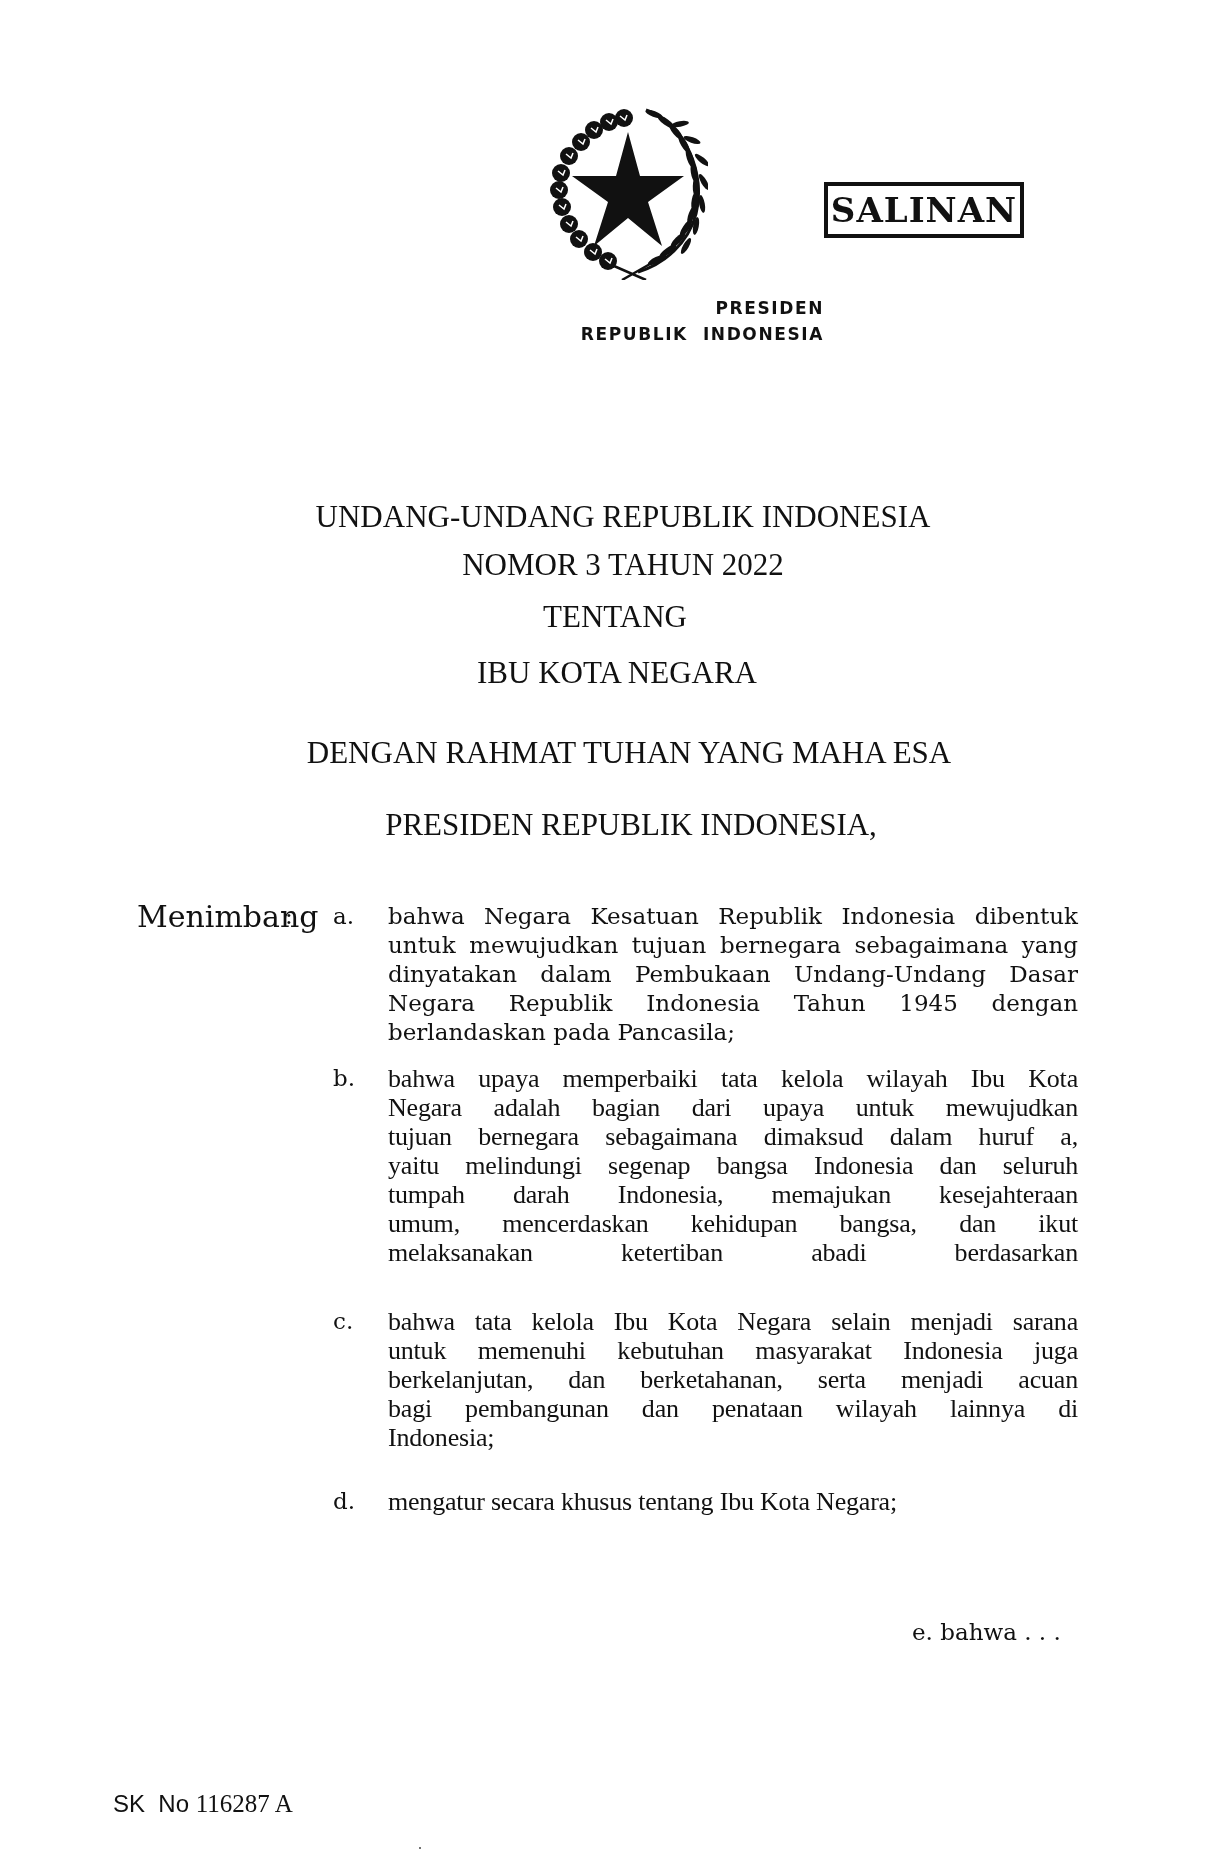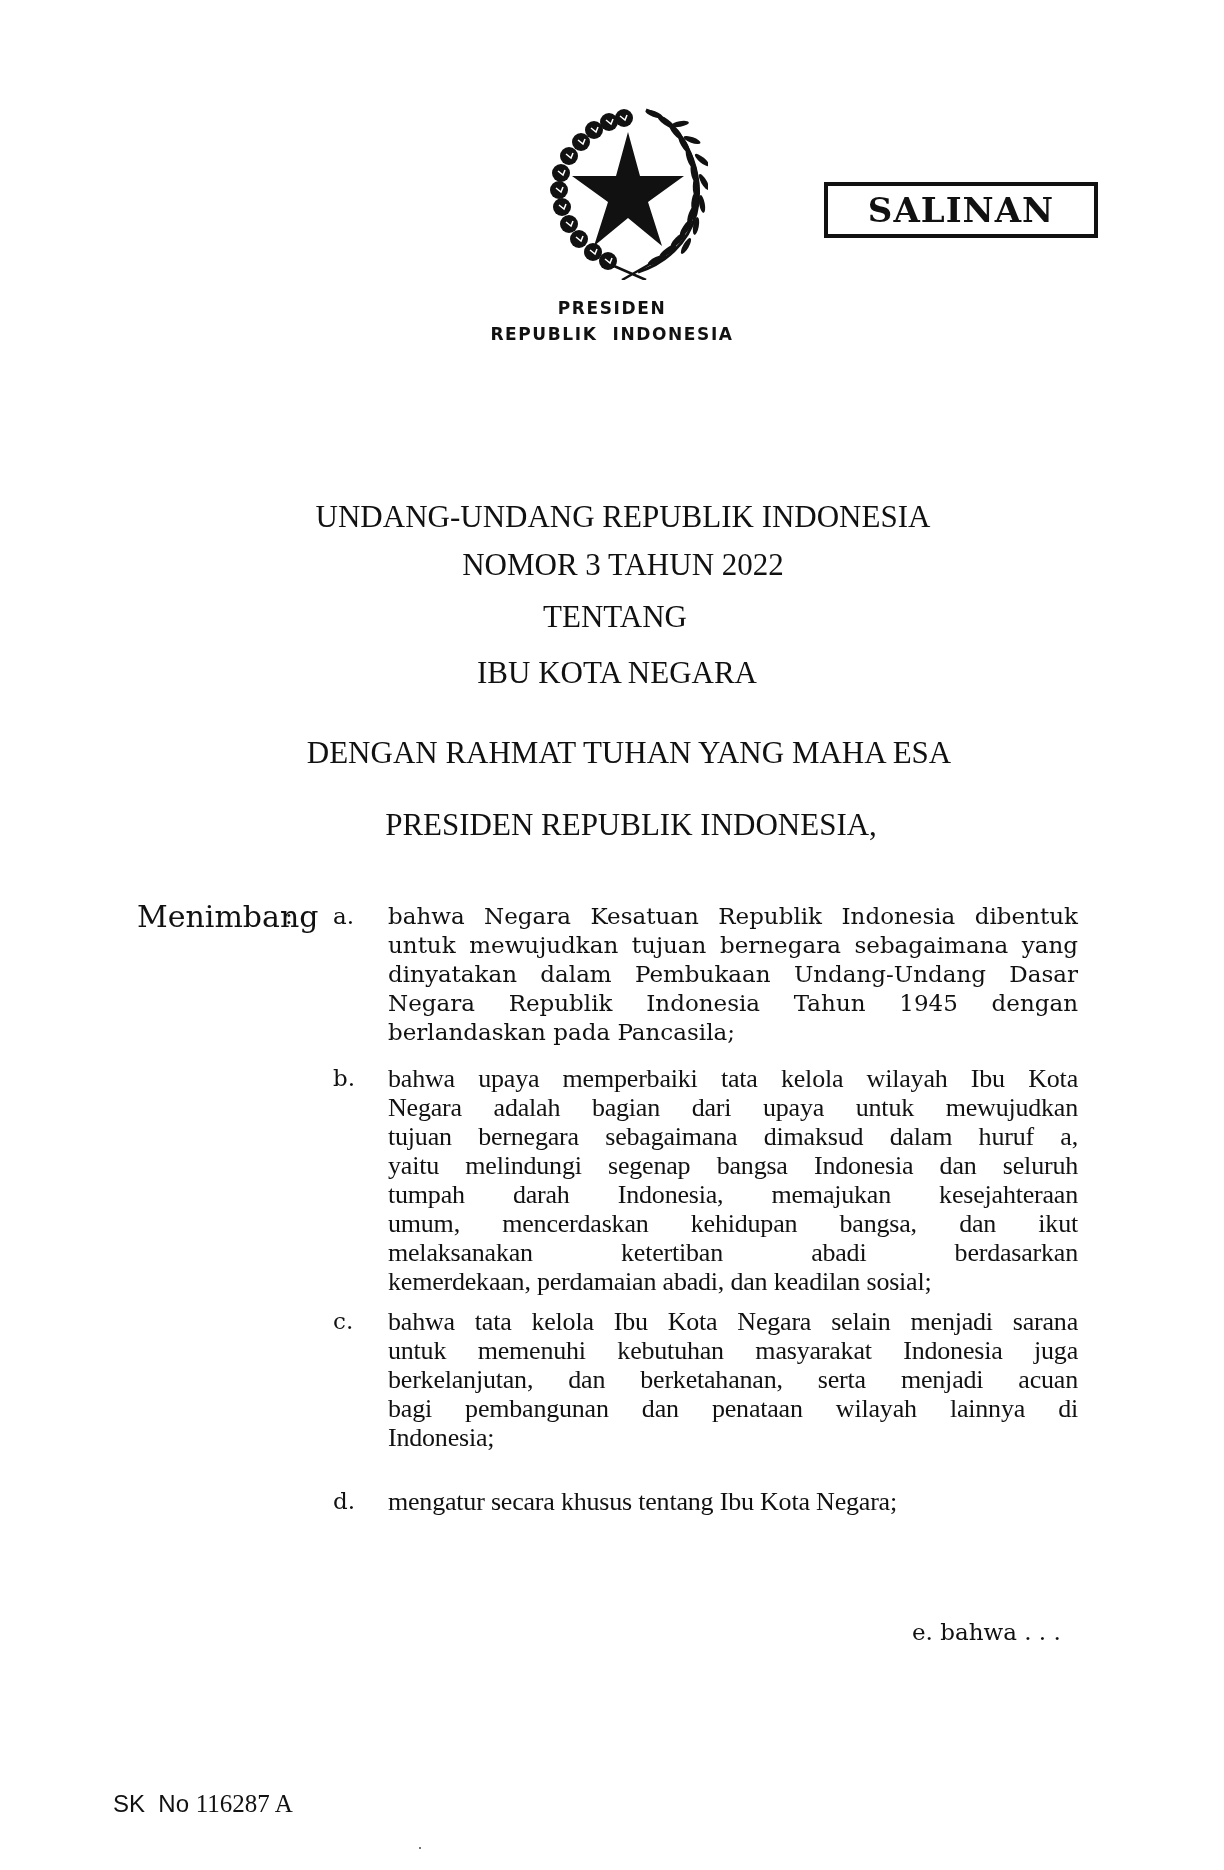--- a/index.html
+++ b/index.html
@@ -1,20 +1,20 @@
 <!DOCTYPE html>
 <html><head>
 <meta charset="utf-8">
 <style>
   html, body { margin: 0; padding: 0; background: #ffffff; }
   body { width: 1224px; height: 1870px; position: relative; overflow: hidden; color: #111111; font-family: "DejaVu Serif", "Liberation Serif", serif; }
   .abs { position: absolute; }
   .emblem { left: 546px; top: 104px; width: 162px; height: 176px; }
-  .stamp { left: 824px; top: 182px; width: 274px; height: 56px; border: 4px solid #111; box-sizing: border-box; display:flex; align-items:center; justify-content:center; font-family: "DejaVu Serif", serif; font-weight: bold; font-size: 34px; letter-spacing: 1px; }
-  .inst { left: 400px; width: 424px; text-align: center; font-family: "DejaVu Sans", "Liberation Sans", sans-serif; font-weight: bold; font-size: 17px; letter-spacing: 1.6px; line-height: 24px; }
+  .stamp { left: 824px; top: 182px; width: 200px; height: 56px; border: 4px solid #111; box-sizing: border-box; display:flex; align-items:center; justify-content:center; font-family: "DejaVu Serif", serif; font-weight: bold; font-size: 34px; letter-spacing: 1px; }
+  .inst { left: 400px; width: 424px; text-align: right; font-family: "DejaVu Sans", "Liberation Sans", sans-serif; font-weight: bold; font-size: 17px; letter-spacing: 1.6px; line-height: 24px; }
   .inst1 { top: 296px; }
   .inst2 { top: 322px; }
   .center-line { left: 0; width: 1224px; text-align: center; font-family: "Liberation Serif", "DejaVu Serif", serif; font-size: 31px; line-height: 30px; padding-left: 11px; }
   .t1 { top: 502px; left: 0; }
   .t2 { top: 550px; }
   .t3 { top: 602px; left: -8px; }
   .t4 { top: 658px; left: -6px; }
   .t5 { top: 738px; left: 6px; }
   .t6 { top: 810px; left: 8px; }
   .menimbang { left: 137px; top: 902px; font-family: "DejaVu Serif", serif; font-size: 30px; line-height: 29px; }
@@ -127,21 +127,20 @@
 
 <div class="abs item-label ib">b.</div>
 <div class="abs item-body cond ib">
   <span class="ln">bahwa upaya memperbaiki tata kelola wilayah Ibu Kota</span>
   <span class="ln">Negara adalah bagian dari upaya untuk mewujudkan</span>
   <span class="ln">tujuan bernegara sebagaimana dimaksud dalam huruf a,</span>
   <span class="ln">yaitu melindungi segenap bangsa Indonesia dan seluruh</span>
   <span class="ln">tumpah darah Indonesia, memajukan kesejahteraan</span>
   <span class="ln">umum, mencerdaskan kehidupan bangsa, dan ikut</span>
   <span class="ln">melaksanakan ketertiban abadi berdasarkan</span>
-  <span class="ln last">kemerdekaan, perdamaian abadi, dan keadilan sosial;</span>
 </div>
 
 <div class="abs item-label ic">c.</div>
 <div class="abs item-body cond ic">
   <span class="ln">bahwa tata kelola Ibu Kota Negara selain menjadi sarana</span>
   <span class="ln">untuk memenuhi kebutuhan masyarakat Indonesia juga</span>
   <span class="ln">berkelanjutan, dan berketahanan, serta menjadi acuan</span>
   <span class="ln">bagi pembangunan dan penataan wilayah lainnya di</span>
   <span class="ln last">Indonesia;</span>
 </div>

